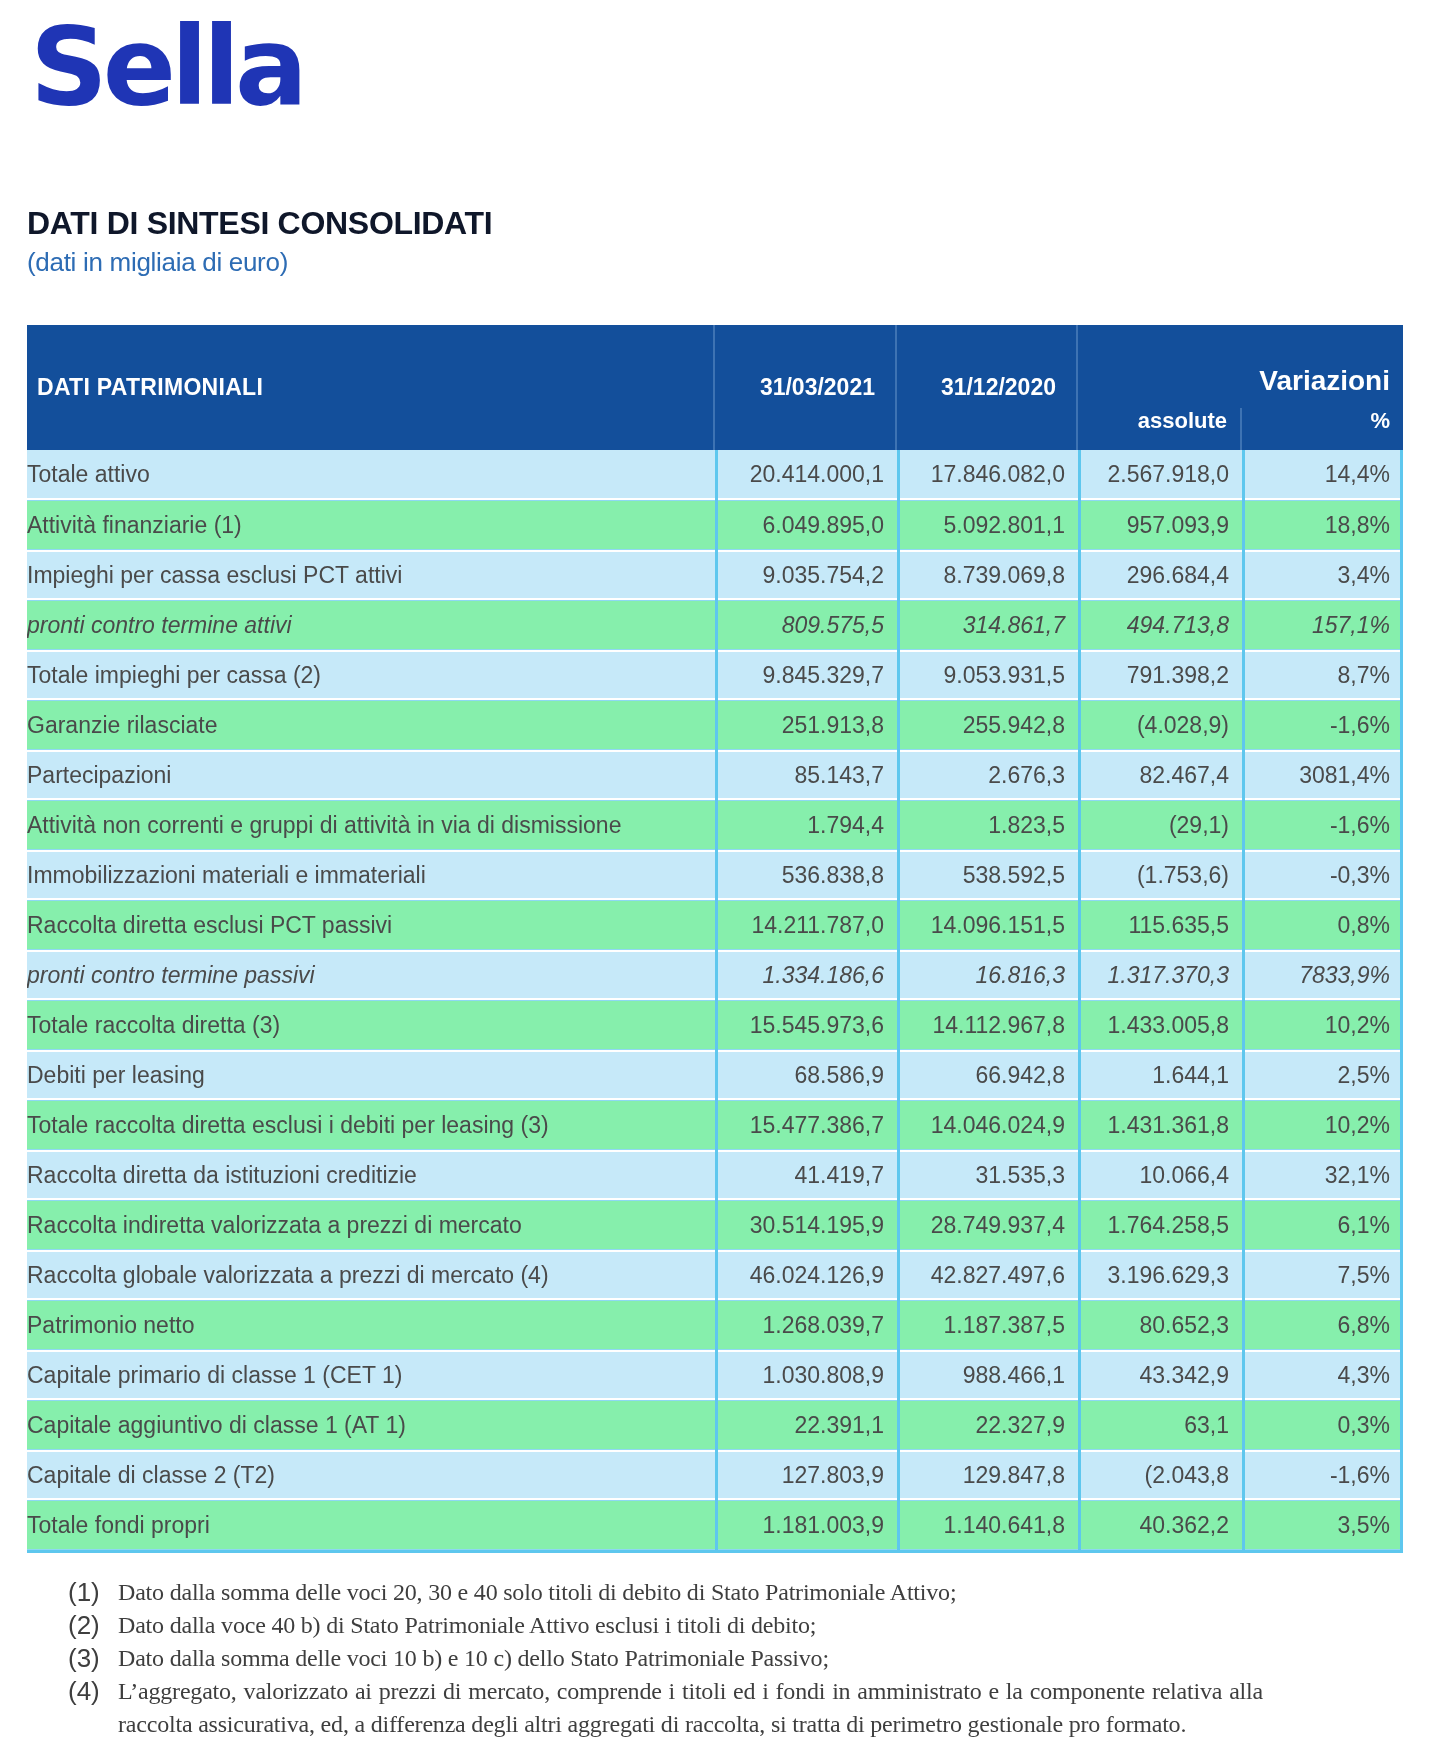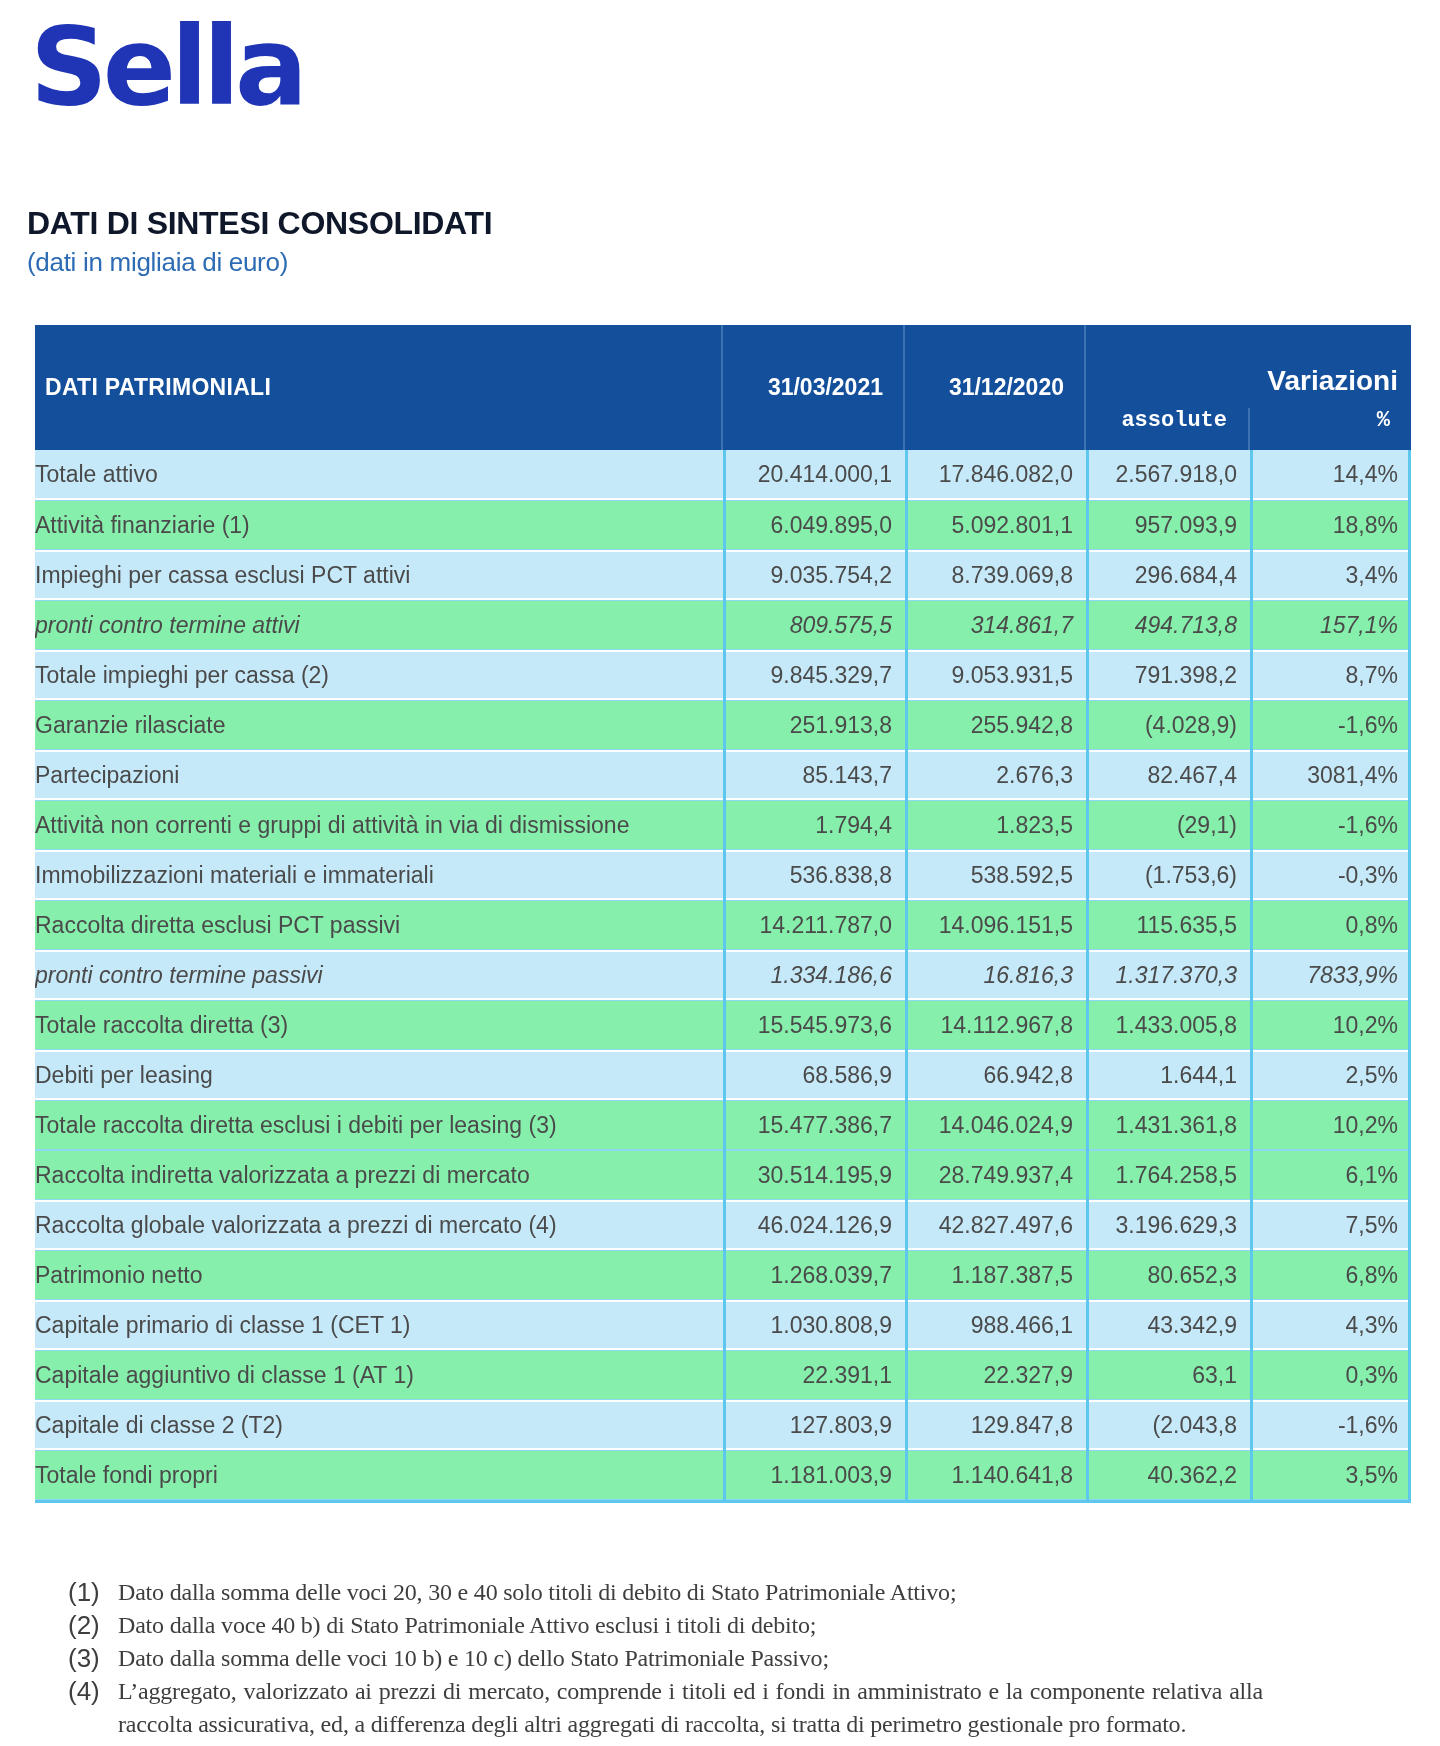--- a/index.html
+++ b/index.html
@@ -16,42 +16,42 @@
     color:#1f35b5; line-height:1.1;
   }
   .title-block { position:absolute; left:27px; top:205px; }
   .page-title {
     color:#0f172a; font-size:32px; font-weight:bold; letter-spacing:-0.3px;
   }
   .page-subtitle {
     color:#2d6cb4; font-size:26px; font-weight:normal; margin-top:5px; letter-spacing:-0.3px;
   }
 
-  .summary-table { position:absolute; left:35px; top:325px; width:1376px; }
+  .summary-table { position:absolute; left:27px; top:325px; width:1376px; }
 
   
   .thead {
     display:grid; grid-template-columns:688px 182px 181px 325px;
     height:125px; background:#134f9b; color:#ffffff;
   }
   .thead .hcell {
     display:flex; align-items:center; font-size:23px; font-weight:bold;
     border-right:2px solid #3e73b3;
   }
   .hcell.hlabel { padding-left:10px; letter-spacing:0.3px; }
   .hcell.hdate  { justify-content:flex-end; padding-right:20px; }
   .hvar-block { display:flex; flex-direction:column; }
   .hvar-top {
     flex:1; display:flex; align-items:center; justify-content:flex-end;
     padding:28px 13px 0 0; font-size:28px; font-weight:bold;
   }
   .hvar-bottom { display:grid; grid-template-columns:164px 161px; height:42px; }
   .hvar-bottom .hsub {
     display:flex; align-items:flex-start; justify-content:flex-end;
-    padding-right:21px; font-size:22px; font-weight:bold;font-family:Liberation Mono, monospace;
+    padding-right:13px; font-size:22px; font-weight:bold;
   }
   .hsub.hsub-assolute { border-right:2px solid #3e73b3; }
 
   
   .tbody { position:relative; border-bottom:3px solid #5ec7ee; }
   .trow {
     display:grid; grid-template-columns:688px 182px 181px 164px 161px;
     height:50px;
   }
   .trow.blue  { background:#c6e9f9; border-top:2px solid #ffffff; border-bottom:2px solid #ffffff; }
@@ -195,20 +195,27 @@
           <div class="tcell num">1.644,1</div>
           <div class="tcell num">2,5%</div>
         </div>
         <div class="trow white">
           <div class="tcell lbl">Totale raccolta diretta esclusi i debiti per leasing (3)</div>
           <div class="tcell num">15.477.386,7</div>
           <div class="tcell num">14.046.024,9</div>
           <div class="tcell num">1.431.361,8</div>
           <div class="tcell num">10,2%</div>
         </div>
+        <div class="trow blue">
+          <div class="tcell lbl">Raccolta diretta da istituzioni creditizie</div>
+          <div class="tcell num">41.419,7</div>
+          <div class="tcell num">31.535,3</div>
+          <div class="tcell num">10.066,4</div>
+          <div class="tcell num">32,1%</div>
+        </div>
         <div class="trow white">
           <div class="tcell lbl">Raccolta indiretta valorizzata a prezzi di mercato</div>
           <div class="tcell num">30.514.195,9</div>
           <div class="tcell num">28.749.937,4</div>
           <div class="tcell num">1.764.258,5</div>
           <div class="tcell num">6,1%</div>
         </div>
         <div class="trow blue">
           <div class="tcell lbl">Raccolta globale valorizzata a prezzi di mercato (4)</div>
           <div class="tcell num">46.024.126,9</div>

